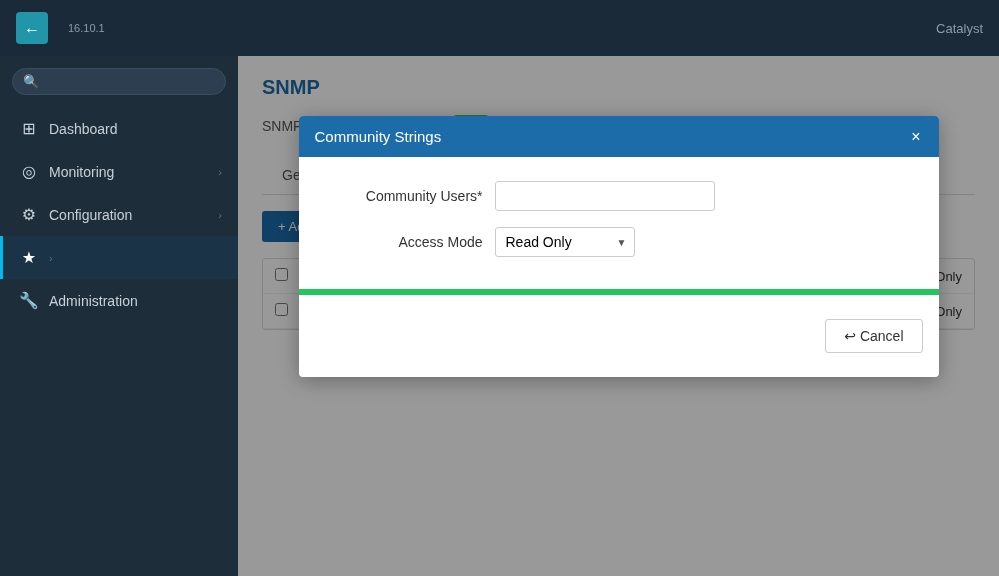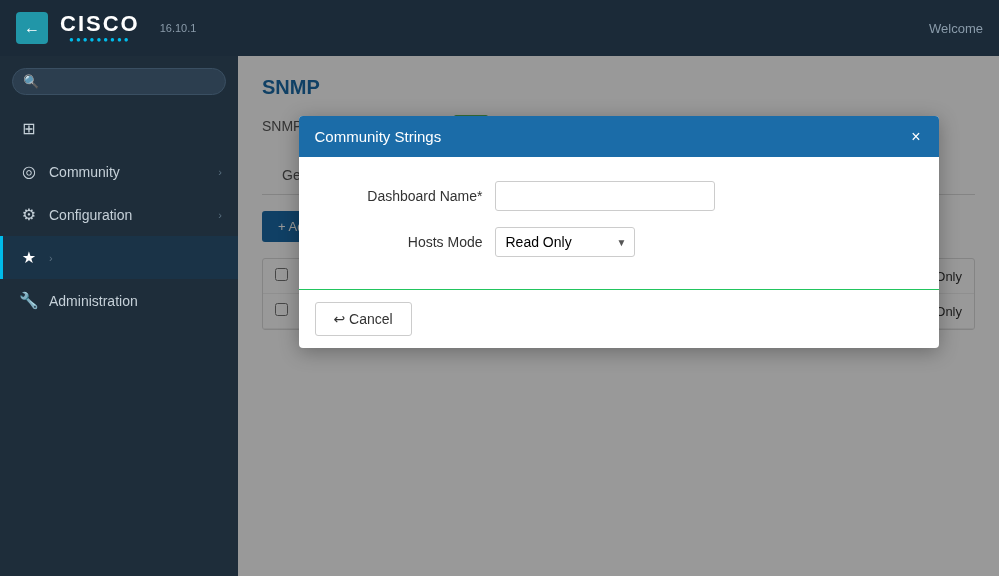--- a/index.html
+++ b/index.html
@@ -314,24 +314,24 @@
       content: '▼';
       position: absolute;
       right: 8px;
       top: 50%;
       transform: translateY(-50%);
       font-size: 10px;
       color: #555;
       pointer-events: none;
     }
     .modal-footer {
-      padding: 12px 16px;
-      display: flex;
-      justify-content: space-between;
-      border-top: 1px solid #22c55e;
+      padding: 24px 16px;
+      display: flex;
+      justify-content: flex-end;
+      border-top: 6px solid #22c55e;
     }
     .btn-cancel {
       background: white;
       border: 1px solid #ccc;
       border-radius: 3px;
       padding: 8px 18px;
       font-size: 14px;
       cursor: pointer;
       color: #333;
       display: flex;
@@ -349,46 +349,43 @@
       display: flex;
       align-items: center;
       gap: 6px;
     }
   </style>
 </head>
 <body>
 
 <div class="top-header">
   <button class="back-btn">←</button>
-  <div class="cisco-logo">
-    <span class="logo-text">CISCO</span>
-    <span class="logo-dots">●●●●●●●●●</span>
-  </div>
   <div style="margin-left:8px;">
     <div class="header-subtitle">16.10.1</div>
   </div>
   <div style="flex:1"></div>
-  <div class="welcome-text">Welcome</div>
+  <div class="welcome-text">Catalyst</div>
 </div>
 
 <div class="main-layout">
 
   <div class="sidebar">
     <div class="search-container">
       <div class="search-input-wrapper">
         <span class="search-icon-char">🔍</span>
       </div>
     </div>
 
     <div class="nav-item">
       <span class="nav-icon">⊞</span>
+      <span class="nav-label">Dashboard</span>
     </div>
     <div class="nav-item">
       <span class="nav-icon">◎</span>
-      <span class="nav-label">Community</span>
+      <span class="nav-label">Monitoring</span>
       <span class="nav-chevron">›</span>
     </div>
     <div class="nav-item">
       <span class="nav-icon">⚙</span>
       <span class="nav-label">Configuration</span>
       <span class="nav-chevron">›</span>
     </div>
     <div class="nav-item active">
       <span class="nav-icon">★</span>
       <span class="nav-chevron">›</span>
@@ -443,25 +440,25 @@
     <div class="modal-overlay">
       <div class="modal">
 
         <div class="modal-header">
           <span class="modal-title">Community Strings</span>
           <button class="modal-close">×</button>
         </div>
 
         <div class="modal-body">
           <div class="form-row">
-            <label class="form-label">Dashboard Name*</label>
+            <label class="form-label">Community Users*</label>
             <input class="form-input" type="text" placeholder="" style="">
           </div>
           <div class="form-row">
-            <label class="form-label">Hosts Mode</label>
+            <label class="form-label">Access Mode</label>
             <div class="select-wrapper">
               <select class="form-select">
                 <option>Read Only</option>
                 <option>Read Write</option>
               </select>
             </div>
           </div>
         </div>
 
         <div class="modal-footer">

